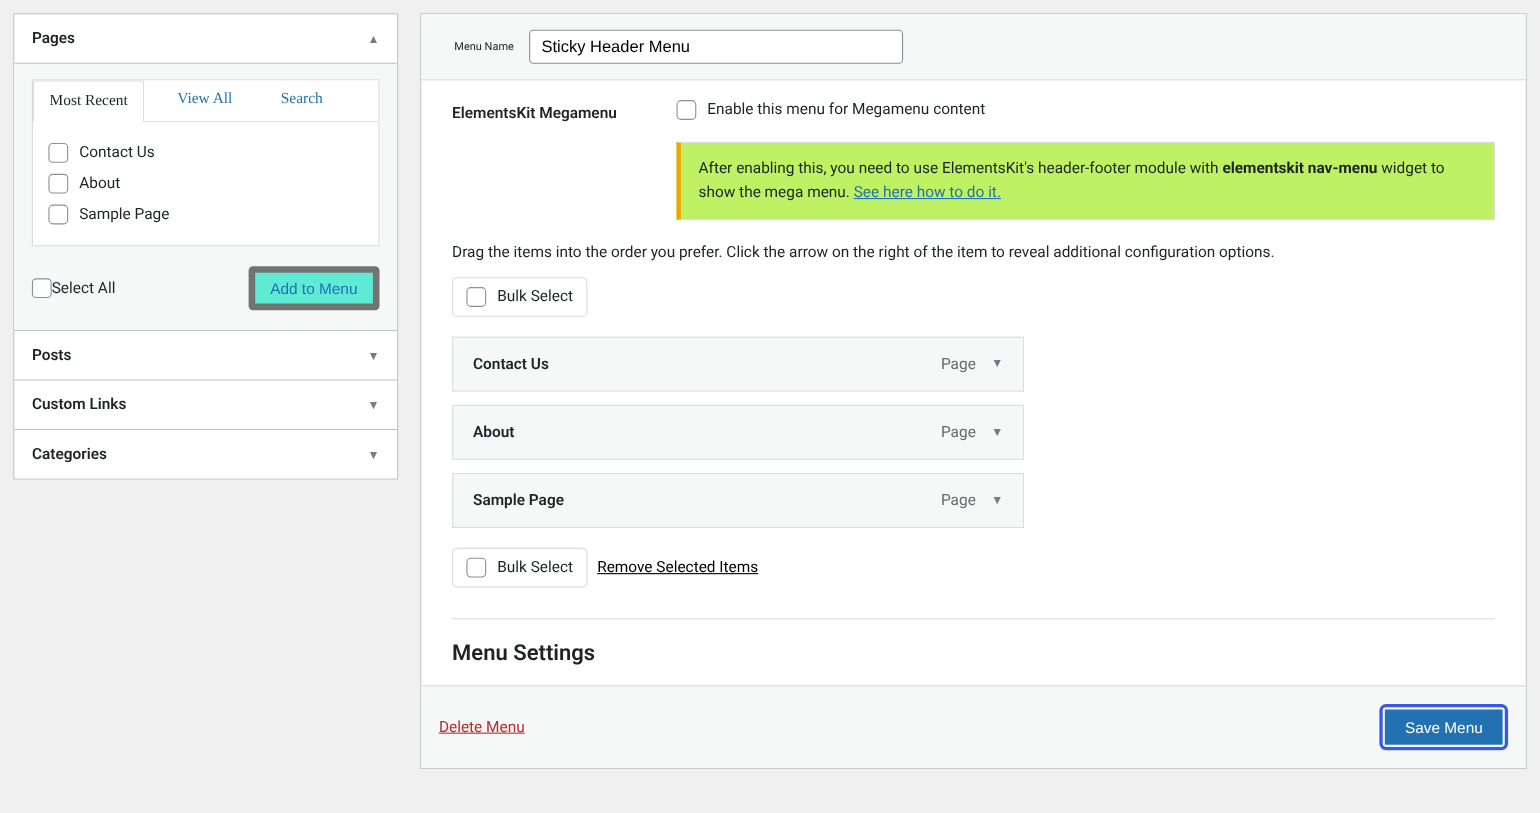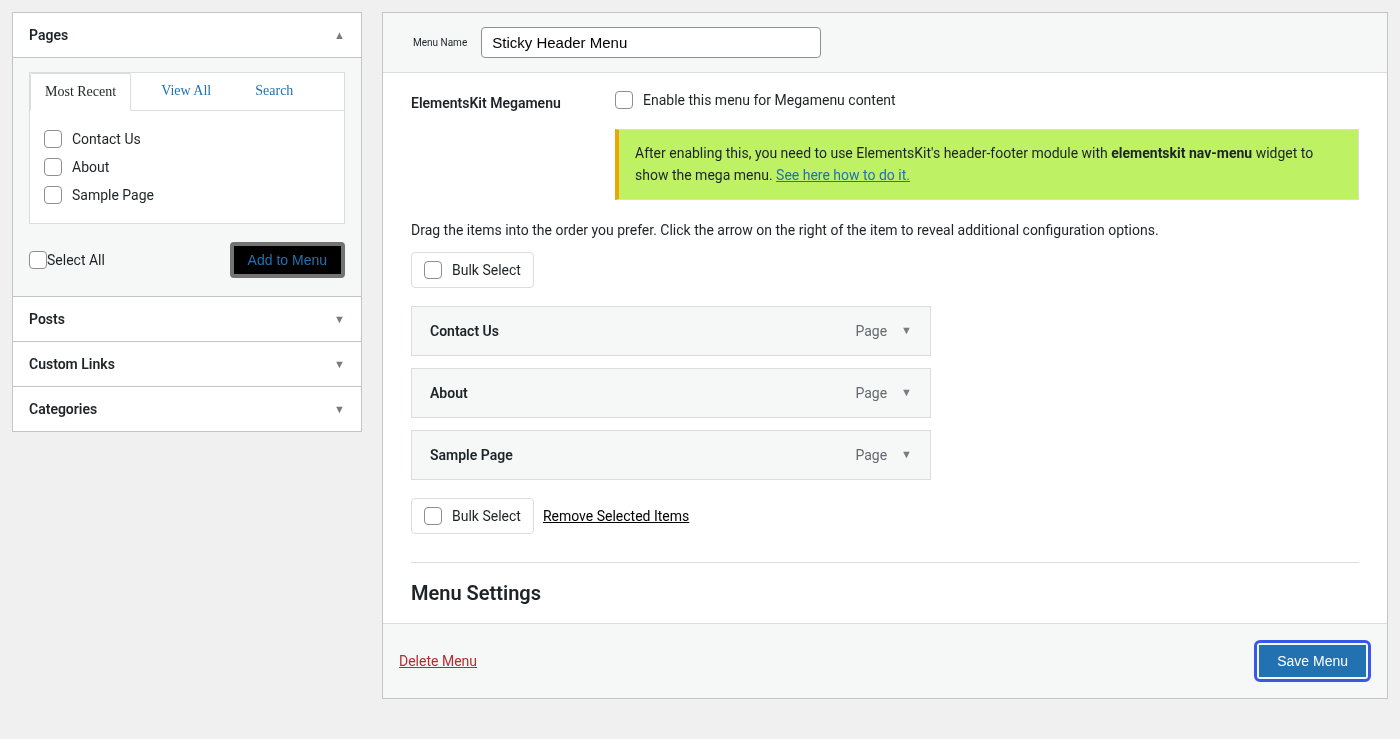--- a/index.html
+++ b/index.html
@@ -17,21 +17,21 @@
 .acc-body-inner { background: #fff; border: 1px solid #dcdcde; }
 .tabs { display: flex; gap: 16px; padding: 0; font-family: Liberation Serif, serif; }
 .tab { padding: 10px 14px; color: #2271b1; cursor: pointer; font-size: 14px; }
 .tab.active { background: #fff; color: #1d2327; border: 1px solid #dcdcde; border-bottom-color: #fff; margin-bottom: -1px; position: relative; z-index: 1; }
 .tab.active { border-top-left-radius: 2px; border-top-right-radius: 2px; }
 .tabs-wrap { padding: 0 0 0 0; }
 .page-list { padding: 14px 14px 14px 14px; border-top: 1px solid #dcdcde; }
 .page-item { display: flex; align-items: center; gap: 10px; padding: 5px 0; }
 .cb { width: 18px; height: 18px; border: 1px solid #8c8f94; border-radius: 4px; background: #fff; cursor: pointer; flex-shrink: 0; }
 .controls { display: flex; justify-content: space-between; align-items: center; padding-top: 18px; }
-.btn-outline { background: #000000; border: 4px solid #737373; color: #2271b1; padding: 6px 14px; border-radius: 4px; cursor: pointer; font-size: 14px; }
+.btn-outline { background: #5eead4; border: 6px solid #737373; color: #2271b1; padding: 6px 14px; border-radius: 4px; cursor: pointer; font-size: 14px; }
 
 
 .main-head { display: flex; align-items: center; gap: 14px; padding: 14px 16px; border-bottom: 1px solid #dcdcde; background: #f6f7f7; }
 .main-head label { font-size: 10px; margin-left: 14px; }
 .main-head input { border: 1px solid #8c8f94; border-radius: 4px; padding: 6px 10px; font-size: 15px; width: 340px; }
 .section { padding: 18px 28px; }
 .mega-row { display: flex; gap: 14px; align-items: flex-start; }
 .mega-label { font-weight: 600; padding-top: 4px; min-width: 190px; }
 .mega-right { flex: 1; }
 .mega-enable { display: flex; align-items: center; gap: 10px; }

